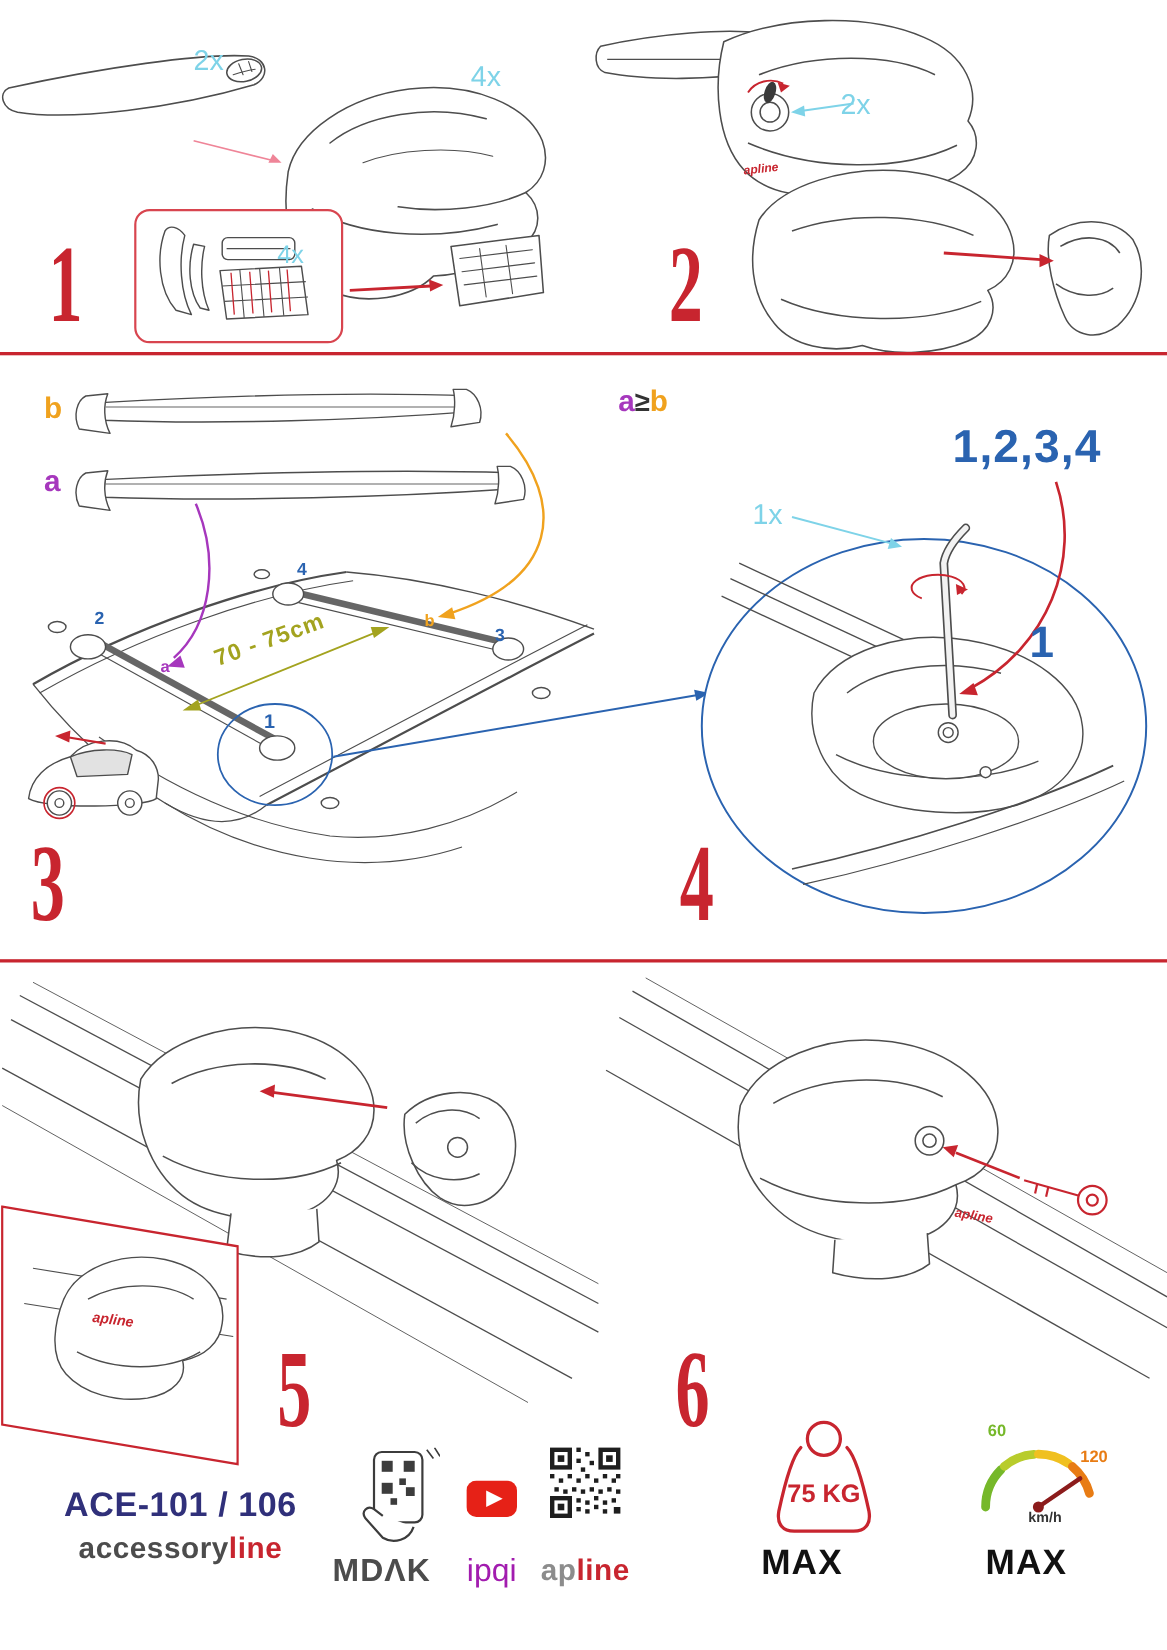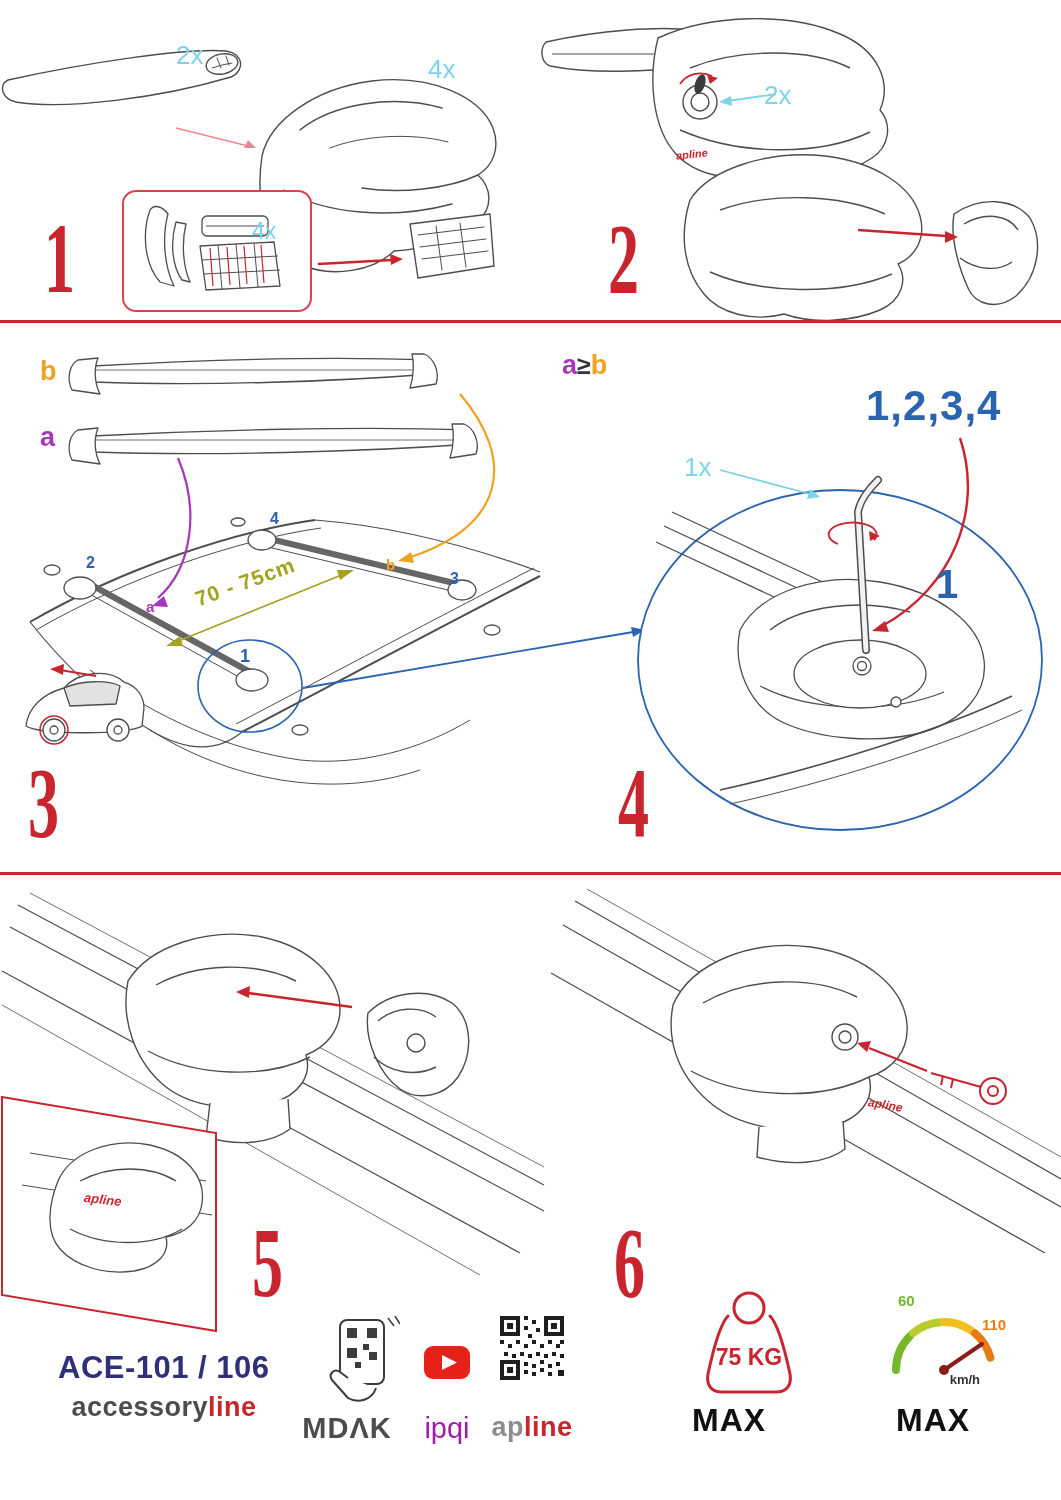--- a/index.html
+++ b/index.html
@@ -24,32 +24,32 @@
   .pos{position:absolute;color:var(--blue,#2a63b0);font-weight:700;font-size:16px}
   .pos-a{position:absolute;color:var(--purple,#a637bd);font-weight:700;font-size:15px}
   .pos-b{position:absolute;color:var(--orange,#f0a21e);font-weight:700;font-size:15px}
   .seq{position:absolute;color:var(--blue,#2a63b0);font-weight:700;font-size:42px;letter-spacing:1px}
   .first{position:absolute;color:var(--blue,#2a63b0);font-weight:700;font-size:40px}
   .dist{position:absolute;color:var(--olive,#a3a31f);font-size:21px;font-weight:700;
         transform:rotate(-20deg);transform-origin:left center;letter-spacing:1px}
   .divider{position:absolute;left:0;width:1061px;height:3px;background:var(--red,#c8252f)}
   .inset-box{position:absolute;border:2px solid #d8454f;border-radius:14px;background:#fff}
   .mini-logo{position:absolute;color:var(--red,#c8252f);font-weight:700;font-style:italic;font-size:12px}
-  .model{position:absolute;color:var(--navy,#30307a);font-weight:700;font-size:31px;letter-spacing:.5px;}
+  .model{position:absolute;color:var(--navy,#30307a);font-weight:700;font-size:31px;letter-spacing:.5px;text-align:center}
   .brandline{position:absolute;font-size:27px;font-weight:700;letter-spacing:.5px;text-align:center}
   .brand-gray{color:#4c4c4c}
   .brand-red{color:var(--red,#c8252f)}
   .brand-mid{color:#8c8c8c}
   .brand-name{position:absolute;font-size:29px;font-weight:700;color:#4c4c4c;text-align:center;letter-spacing:1px}
   .brand-lite{position:absolute;font-size:29px;font-weight:500;color:#a21caf;text-align:center}
   .max{position:absolute;font-size:32px;font-weight:700;color:#111;letter-spacing:1px}
   .kg{position:absolute;font-size:23px;font-weight:700;color:var(--red,#c8252f);text-align:center}
   .speed-lo{position:absolute;font-size:15px;font-weight:700;color:var(--green,#76b82a)}
   .speed-hi{position:absolute;font-size:15px;font-weight:700;color:#e87c14}
-  .speed-unit{position:absolute;font-size:13px;font-weight:700;color:#333;text-align:right}
+  .speed-unit{position:absolute;font-size:13px;font-weight:700;color:#333;text-align:center}
   svg{display:block}
 </style>
 </head>
 <body>
 
 <div class="page">
 
   <section>
     <svg class="abs" style="left:0;top:28px" width="540" height="300" viewBox="0 0 540 300">
       <g fill="#fff" stroke="#4d4d4d" stroke-width="1.4" stroke-linejoin="round" stroke-linecap="round">
@@ -405,18 +405,18 @@
       <g fill="none" stroke-width="8" stroke-linecap="round">
         <path d="M18,78 A48,48 0 0 1 32,44" stroke="#76b82a"></path>
         <path d="M35,41 A48,48 0 0 1 62,30.2" stroke="#b8cc2c"></path>
         <path d="M66,30 A48,48 0 0 1 93.5,38.7" stroke="#f0c020"></path>
         <path d="M96.9,41.2 A48,48 0 0 1 112.4,65.6" stroke="#e87c14"></path>
       </g>
       <path d="M66,78 L104,52" stroke="#8c1c1c" stroke-width="4" stroke-linecap="round" fill="none"></path>
       <circle cx="66" cy="78" r="5" fill="#8c1c1c"></circle>
     </svg>
     <span class="speed-lo" style="left:898px;top:1292px">60</span>
-    <span class="speed-hi" style="left:982px;top:1316px">110</span>
+    <span class="speed-hi" style="left:982px;top:1316px">120</span>
     <div class="speed-unit" style="left:920px;top:1372px;width:60px">km/h</div>
     <div class="max" style="left:896px;top:1402px;width:108px">MAX</div>
   </section>
 
 </div>
 
 </body></html>

